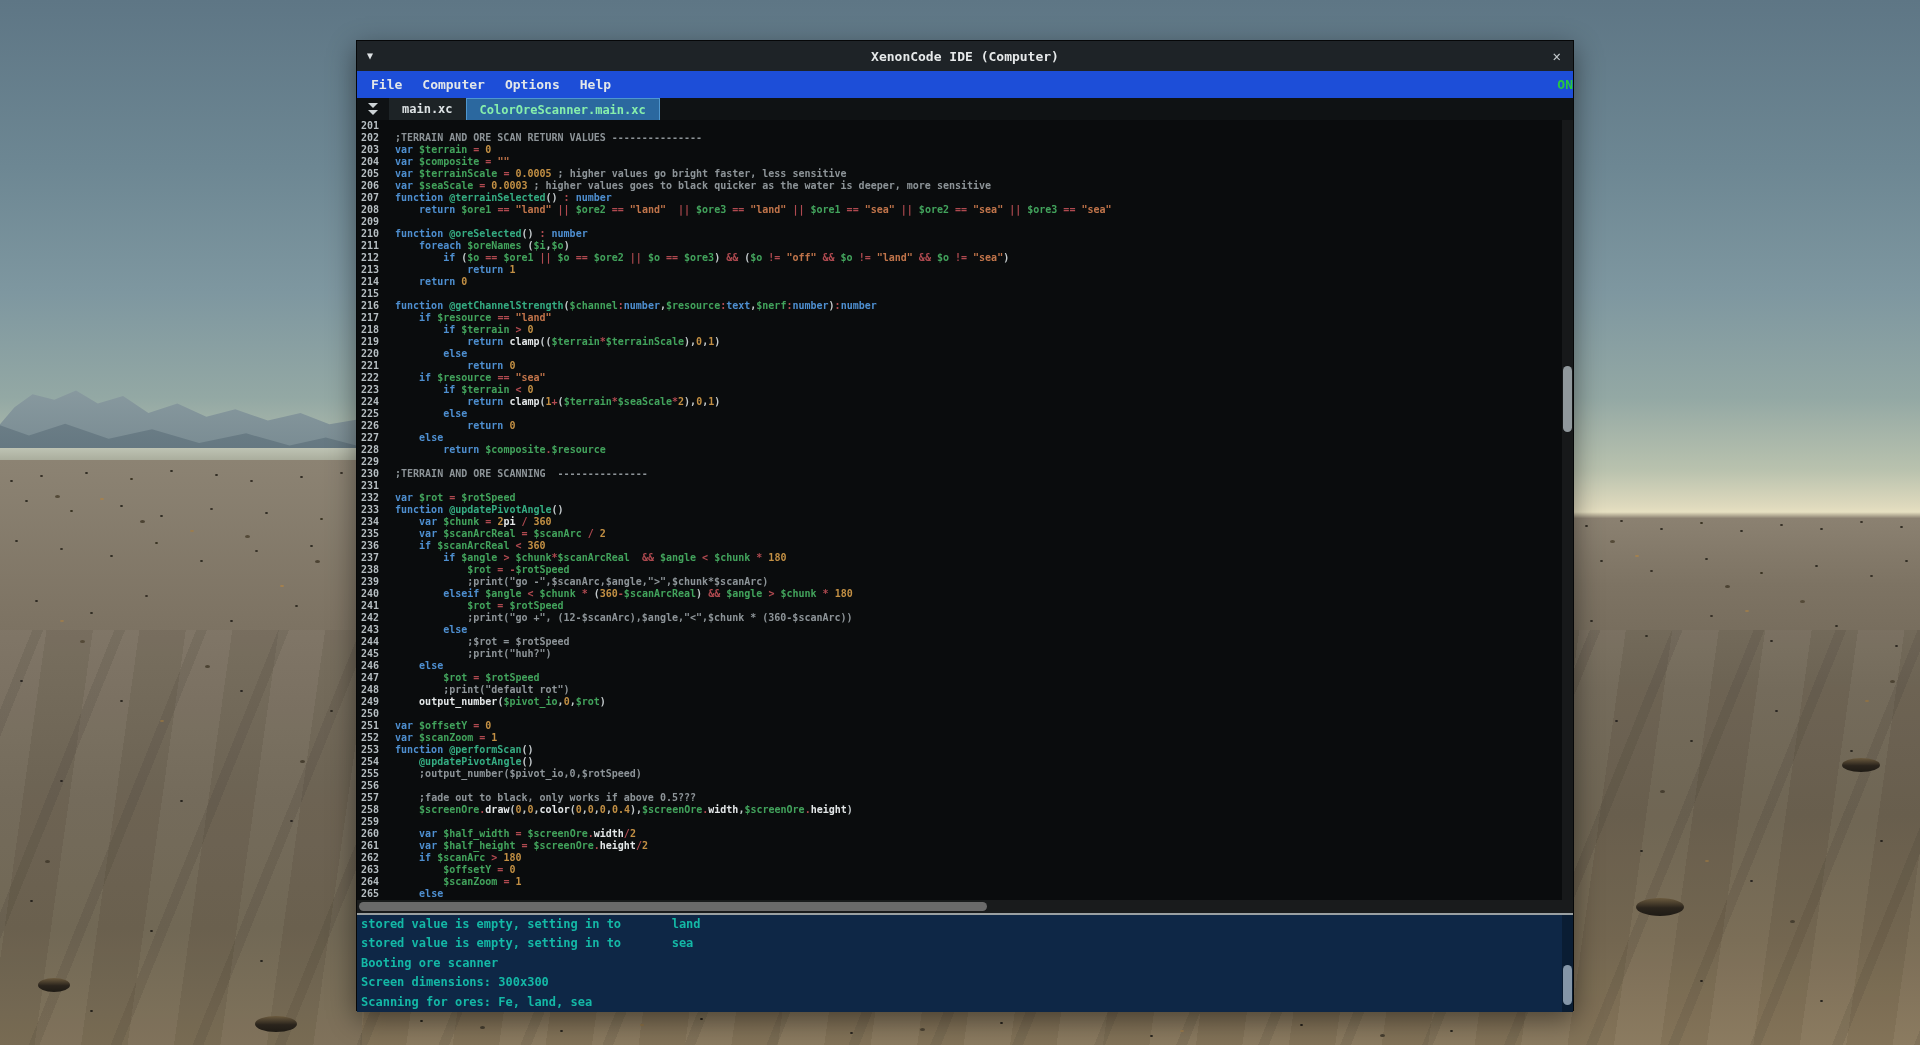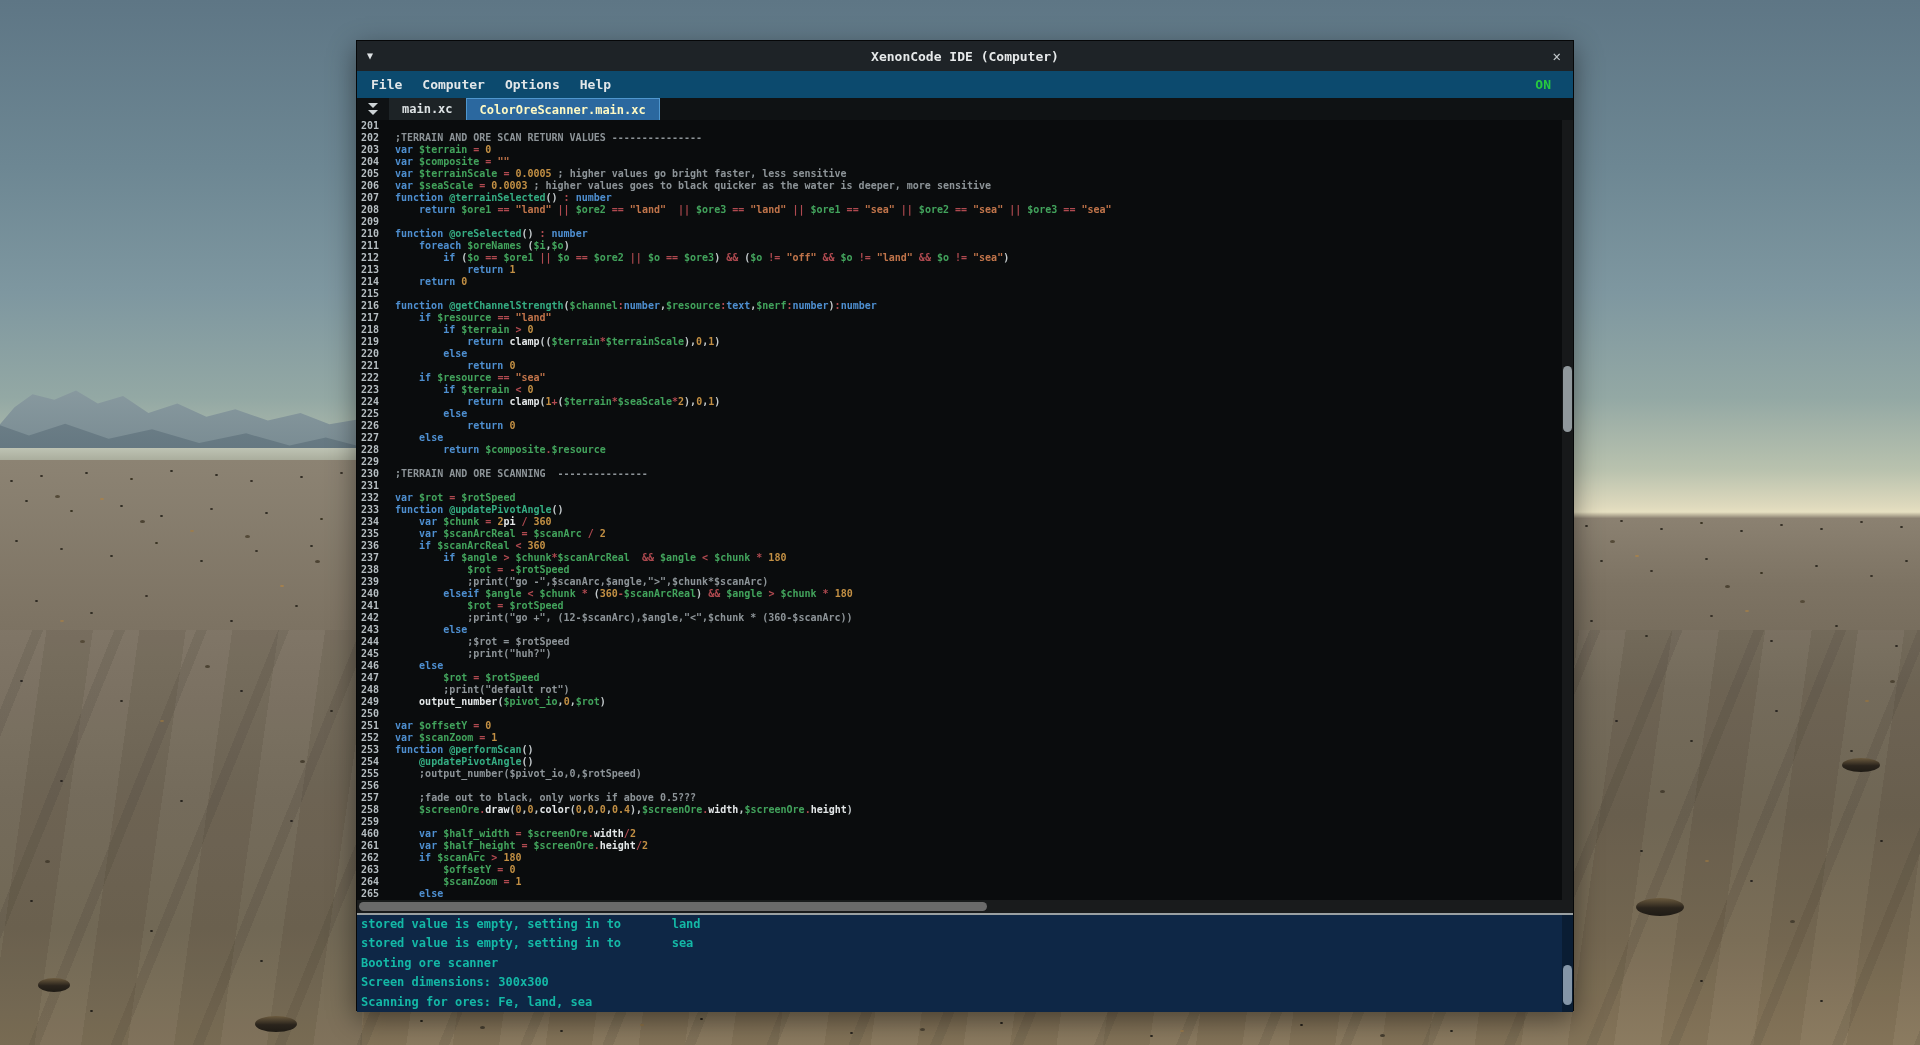--- a/index.html
+++ b/index.html
@@ -60,29 +60,29 @@
   .b4{left:1842px;top:758px;width:38px;height:14px;}
 
   
   .window{position:absolute;left:356px;top:40px;width:1218px;height:971px;background:#0a0c0d;
     border:1px solid #060708;box-sizing:border-box;box-shadow:0 8px 26px rgba(0,0,0,.45);
     display:flex;flex-direction:column;color:#e4e8ea;}
   .titlebar{height:30px;background:#1e2327;display:flex;align-items:center;position:relative;flex:0 0 auto;}
   .tri{margin-left:10px;font-size:10px;color:#dfe3e5;line-height:1;}
   .title{position:absolute;left:0;right:0;text-align:center;font-size:13px;font-weight:700;color:#e6e9ea;}
   .close{margin-left:auto;margin-right:12px;font-size:14px;color:#c3c9cc;z-index:2;cursor:default;}
-  .menubar{height:27px;background:#0c4a6e;display:flex;align-items:center;flex:0 0 auto;}
+  .menubar{height:27px;background:#1d4ed8;display:flex;align-items:center;flex:0 0 auto;}
   .menus{display:flex;gap:20px;padding-left:14px;}
   .menu-item{font-size:13px;font-weight:700;color:#e3e7e9;}
-  .on{margin-left:auto;margin-right:22px;font-size:13px;font-weight:700;color:#27c840;}
+  .on{margin-left:auto;margin-right:0;font-size:13px;font-weight:700;color:#27c840;}
   .tabbar{height:22px;background:#0f1214;display:flex;align-items:stretch;flex:0 0 auto;}
   .chev{width:32px;display:flex;flex-direction:column;align-items:center;justify-content:center;}
   .chev i{display:block;width:0;height:0;border-left:5px solid transparent;border-right:5px solid transparent;border-top:5px solid #cdd3d6;margin:1px 0;}
   .tab{display:flex;align-items:center;padding:0 13px;font-size:12px;font-weight:700;color:#dde2e4;background:#1d2326;box-sizing:border-box;text-align:center;}
-  .tab.active{background:#2b689f;border:1px solid #4f97cf;border-bottom:none;color:#fef9c3;}
+  .tab.active{background:#2b689f;border:1px solid #4f97cf;border-bottom:none;color:#86efac;}
 
   .editor{position:relative;height:780px;flex:0 0 auto;background:#0a0c0d;overflow:hidden;}
   .line{display:flex;height:12px;line-height:12px;font-size:10px;font-weight:700;}
   .ln{flex:0 0 30px;padding-left:4px;color:#b6bec2;}
   .src{white-space:pre;padding-left:4px;}
   .tk-c{color:#8d9498}.tk-k{color:#4e8fd0}.tk-v{color:#42a35c}.tk-f{color:#35ad83}
   .tk-o{color:#b04a50}.tk-n{color:#c39044}.tk-s{color:#c0744a}.tk-b{color:#e3e7e8}.tk-p{color:#c3c9cb}
   .vscroll{position:absolute;top:0;right:0;width:11px;height:100%;background:#17191a;}
   .vthumb{position:absolute;left:1px;width:9px;top:246px;height:66px;background:#90989c;border-radius:5px;}
 
@@ -371,21 +371,21 @@
           </div>
           <div class="line">
             <span class="ln">258</span>
             <span class="src"><span class="tk-p">    </span><span class="tk-v">$screenOre</span><span class="tk-o">.</span><span class="tk-b">draw</span><span class="tk-p">(</span><span class="tk-n">0</span><span class="tk-p">,</span><span class="tk-n">0</span><span class="tk-p">,</span><span class="tk-b">color</span><span class="tk-p">(</span><span class="tk-n">0</span><span class="tk-p">,</span><span class="tk-n">0</span><span class="tk-p">,</span><span class="tk-n">0</span><span class="tk-p">,</span><span class="tk-n">0.4</span><span class="tk-p">),</span><span class="tk-v">$screenOre</span><span class="tk-o">.</span><span class="tk-b">width</span><span class="tk-p">,</span><span class="tk-v">$screenOre</span><span class="tk-o">.</span><span class="tk-b">height</span><span class="tk-p">)</span></span>
           </div>
           <div class="line">
             <span class="ln">259</span>
             <span class="src"></span>
           </div>
           <div class="line">
-            <span class="ln">460</span>
+            <span class="ln">260</span>
             <span class="src"><span class="tk-p">    </span><span class="tk-k">var </span><span class="tk-v">$half_width </span><span class="tk-o">= </span><span class="tk-v">$screenOre</span><span class="tk-o">.</span><span class="tk-b">width</span><span class="tk-o">/</span><span class="tk-n">2</span></span>
           </div>
           <div class="line">
             <span class="ln">261</span>
             <span class="src"><span class="tk-p">    </span><span class="tk-k">var </span><span class="tk-v">$half_height </span><span class="tk-o">= </span><span class="tk-v">$screenOre</span><span class="tk-o">.</span><span class="tk-b">height</span><span class="tk-o">/</span><span class="tk-n">2</span></span>
           </div>
           <div class="line">
             <span class="ln">262</span>
             <span class="src"><span class="tk-p">    </span><span class="tk-k">if </span><span class="tk-v">$scanArc </span><span class="tk-o">&gt; </span><span class="tk-n">180</span></span>
           </div>

